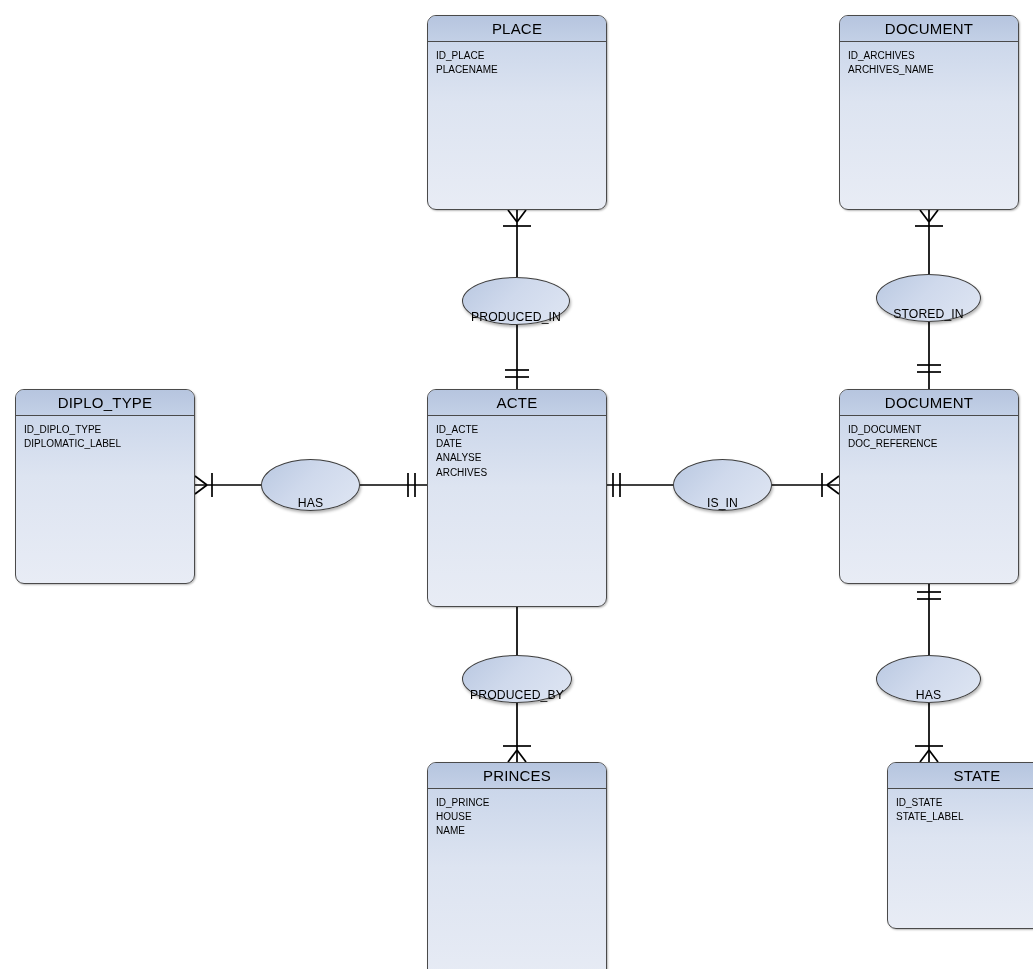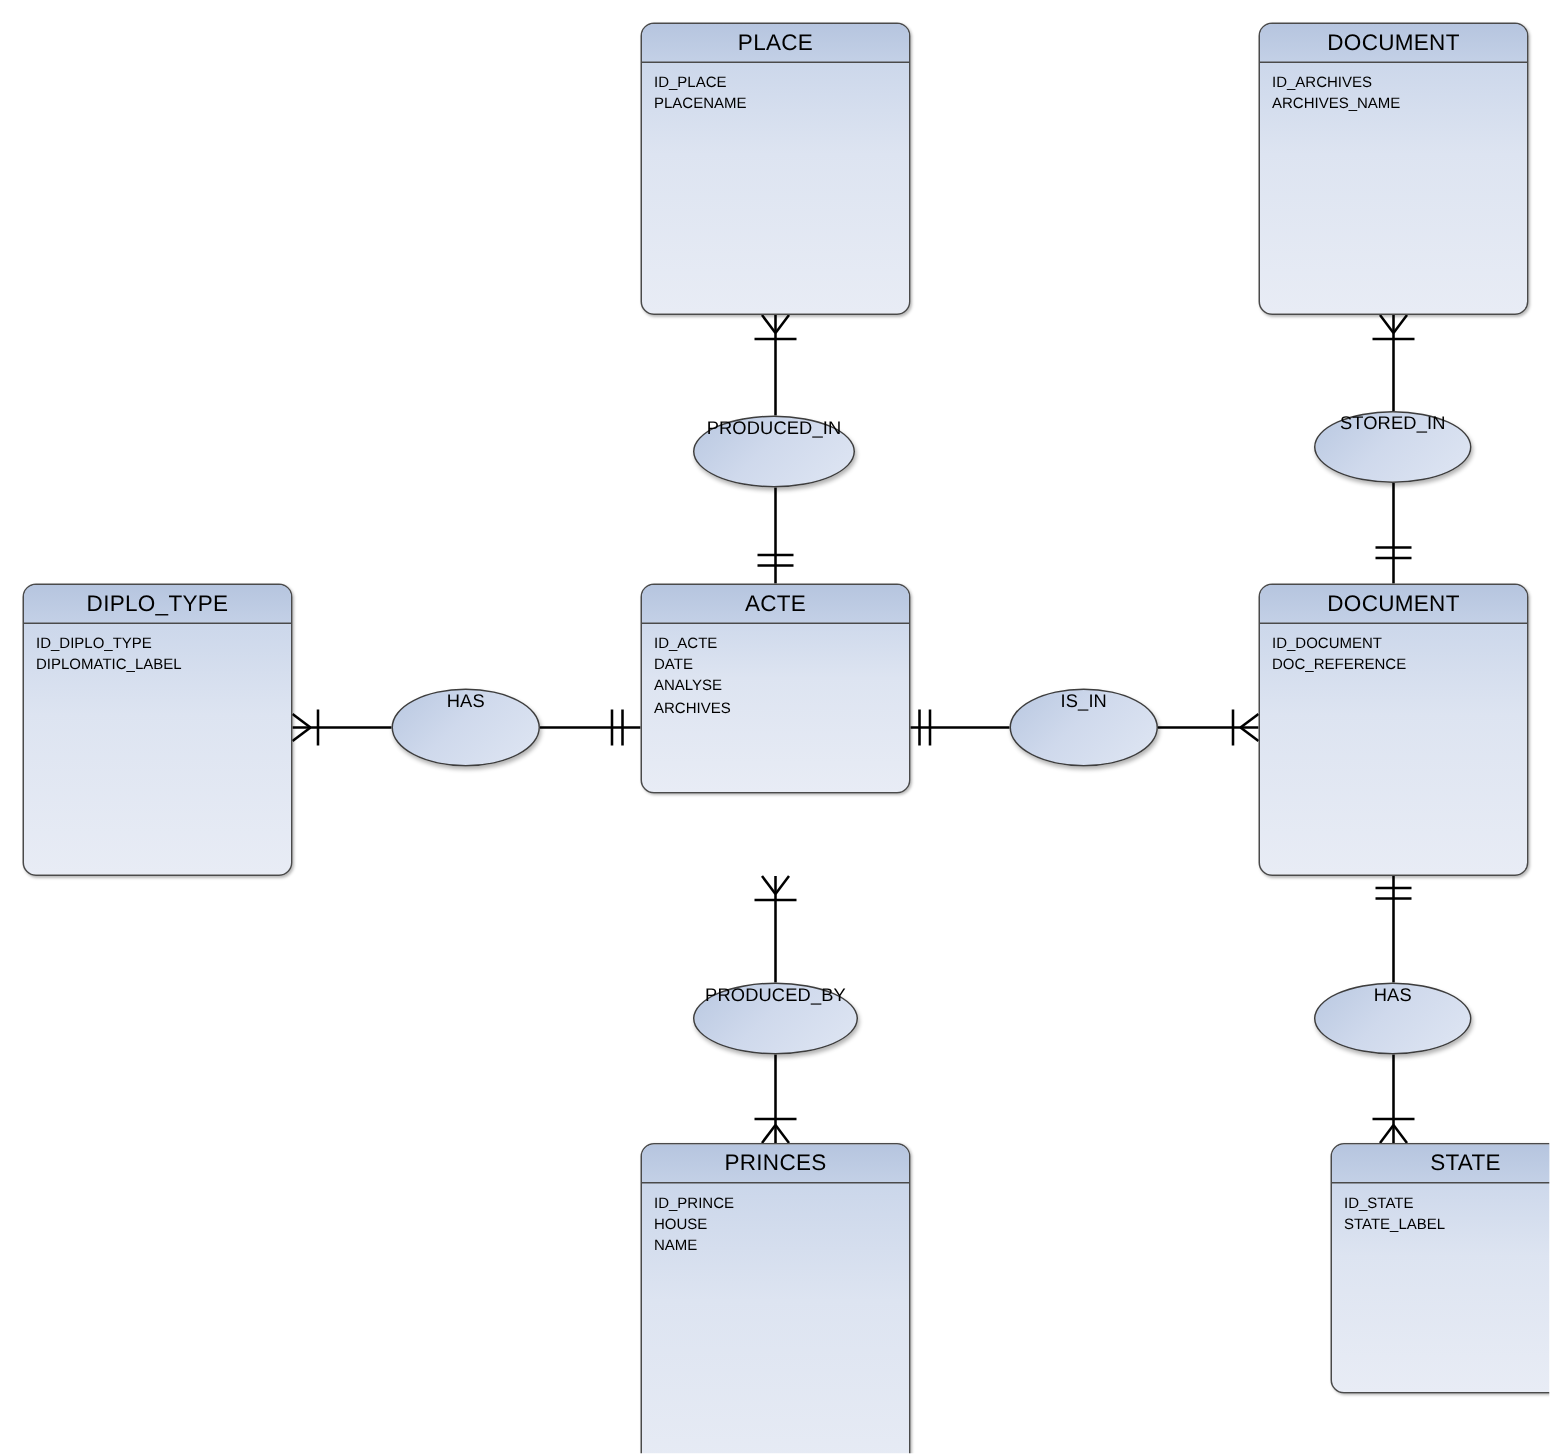--- a/index.html
+++ b/index.html
@@ -54,21 +54,21 @@
     white-space: nowrap;
   }
   .rel {
     position: absolute;
     box-sizing: border-box;
     border: 1.5px solid #3d3d3d;
     border-radius: 50%;
     background: linear-gradient(135deg, #b9c8e1 0%, #cfd9ec 45%, #dfe6f3 100%);
     box-shadow: 1px 2px 3px rgba(0,0,0,0.3);
     display: flex;
-    align-items: flex-start;
+    align-items: flex-end;
     justify-content: center;
   }
   .rel-label {
     font-size: 12.2px;
     color: #000000;
     white-space: nowrap;
     letter-spacing: 0.1px;
   }
 </style>
 </head>
@@ -168,21 +168,21 @@
   </div>
 
   <div class="entity" style="left:15px; top:389px; width:180px; height:195px;">
     <div class="entity-title">DIPLO_TYPE</div>
     <div class="entity-attrs">
       <div class="attr">ID_DIPLO_TYPE</div>
       <div class="attr">DIPLOMATIC_LABEL</div>
     </div>
   </div>
 
-  <div class="entity" style="left:427px; top:389px; width:180px; height:140px;">
+  <div class="entity" style="left:427px; top:389px; width:180px; height:218px;">
     <div class="entity-title">ACTE</div>
     <div class="entity-attrs">
       <div class="attr">ID_ACTE</div>
       <div class="attr">DATE</div>
       <div class="attr">ANALYSE</div>
       <div class="attr">ARCHIVES</div>
     </div>
   </div>
 
   <div class="entity" style="left:839px; top:389px; width:180px; height:195px;">

